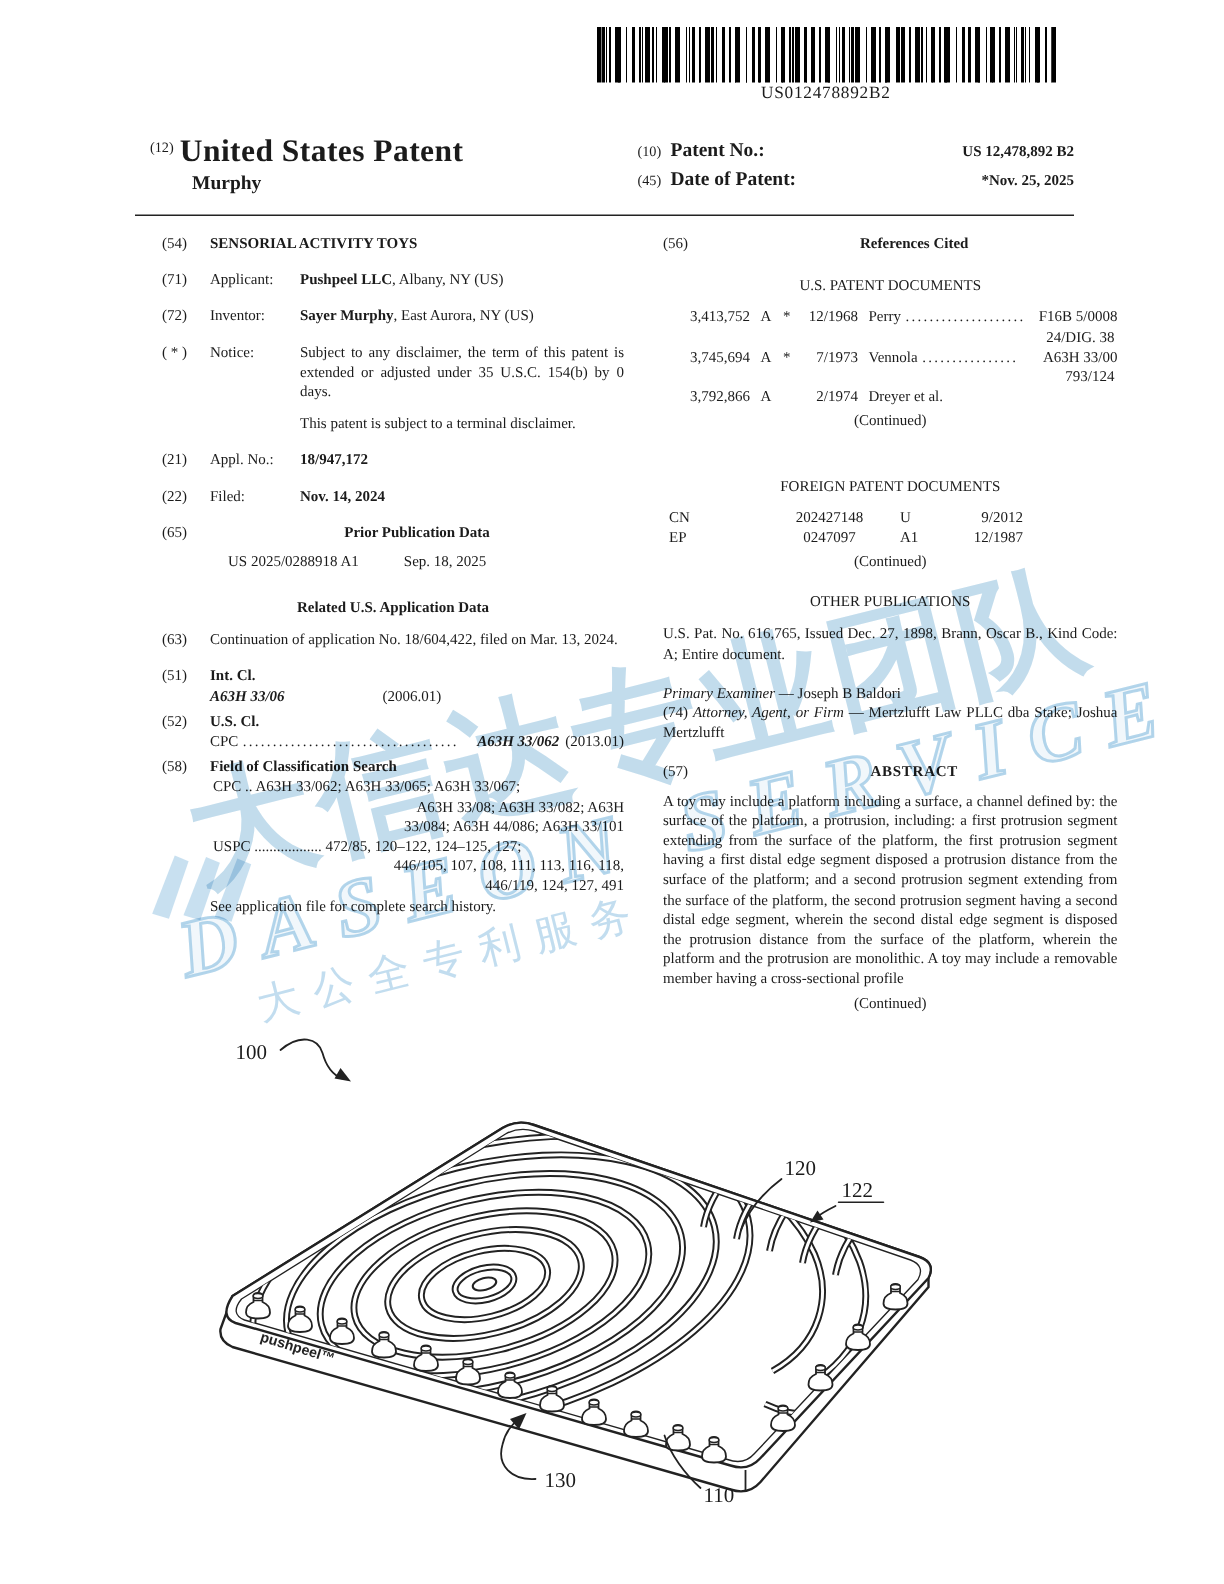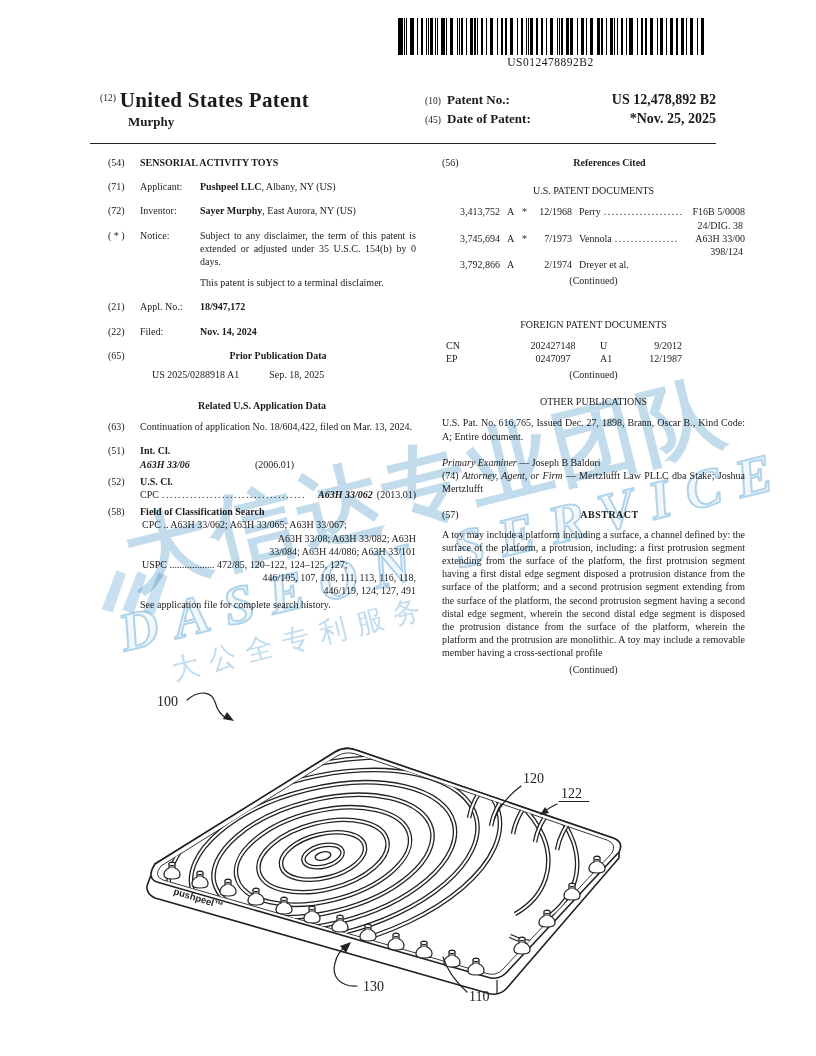--- a/index.html
+++ b/index.html
@@ -18,21 +18,21 @@
   
   .hdr{position:absolute;left:90px;top:88px;width:626px;}
   .hdr-left{position:absolute;left:10px;top:0;}
   .hdr-num{font-size:9.5px;vertical-align:6px;}
   .hdr-title{font-size:21px;font-weight:bold;letter-spacing:.3px;}
   .hdr-inventor{font-size:13px;font-weight:bold;margin:1px 0 0 28px;}
   .hdr-right{position:absolute;left:335px;top:4px;width:291px;font-weight:bold;}
   .hdr-right .row{display:flex;align-items:baseline;margin-bottom:3px;}
   .hdr-right .num{font-size:9.5px;font-weight:normal;width:22px;}
   .hdr-right .lab{font-size:13px;}
-  .hdr-right .val{font-size:14px;margin-left:auto;white-space:nowrap;}
+  .hdr-right .val{font-size:10px;margin-left:auto;white-space:nowrap;}
   .rule{position:absolute;left:90px;top:143px;width:626px;border-top:1.6px solid #222;}
 
   
   .cols{position:absolute;left:108px;top:156px;width:626px;display:grid;
         grid-template-columns:308px 303px;column-gap:26px;font-size:10px;line-height:1.32;}
   .item{display:flex;margin-bottom:11px;}
   .inum{width:32px;flex:none;}
   .ilab{width:60px;flex:none;}
   .ibody{flex:1;}
   .b{font-weight:bold;}
@@ -227,21 +227,21 @@
         <div class="us-row2">24/DIG. 38</div>
         <div class="us-row">
           <span class="c-num">3,745,694</span>
           <span class="c-kind">A</span>
           <span class="c-star">*</span>
           <span class="c-date">7/1973</span>
           <span>Vennola</span>
           <span class="leader">................</span>
           <span class="c-cls">A63H 33/00</span>
         </div>
-        <div class="us-row2">398/124</div>
+        <div class="us-row2">793/124</div>
         <div class="us-row">
           <span class="c-num">3,792,866</span>
           <span class="c-kind">A</span>
           <span class="c-star"></span>
           <span class="c-date">2/1974</span>
           <span>Dreyer et al.</span>
         </div>
       </div>
       <div class="continued">(Continued)</div>
 

